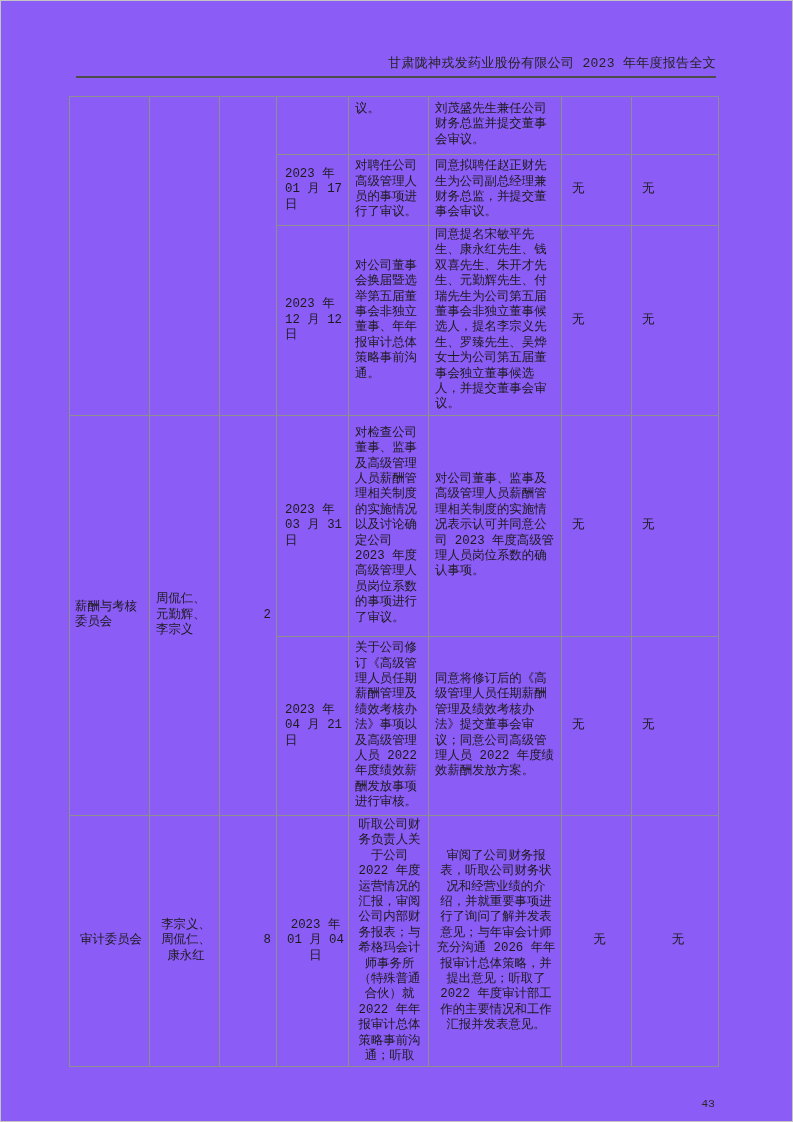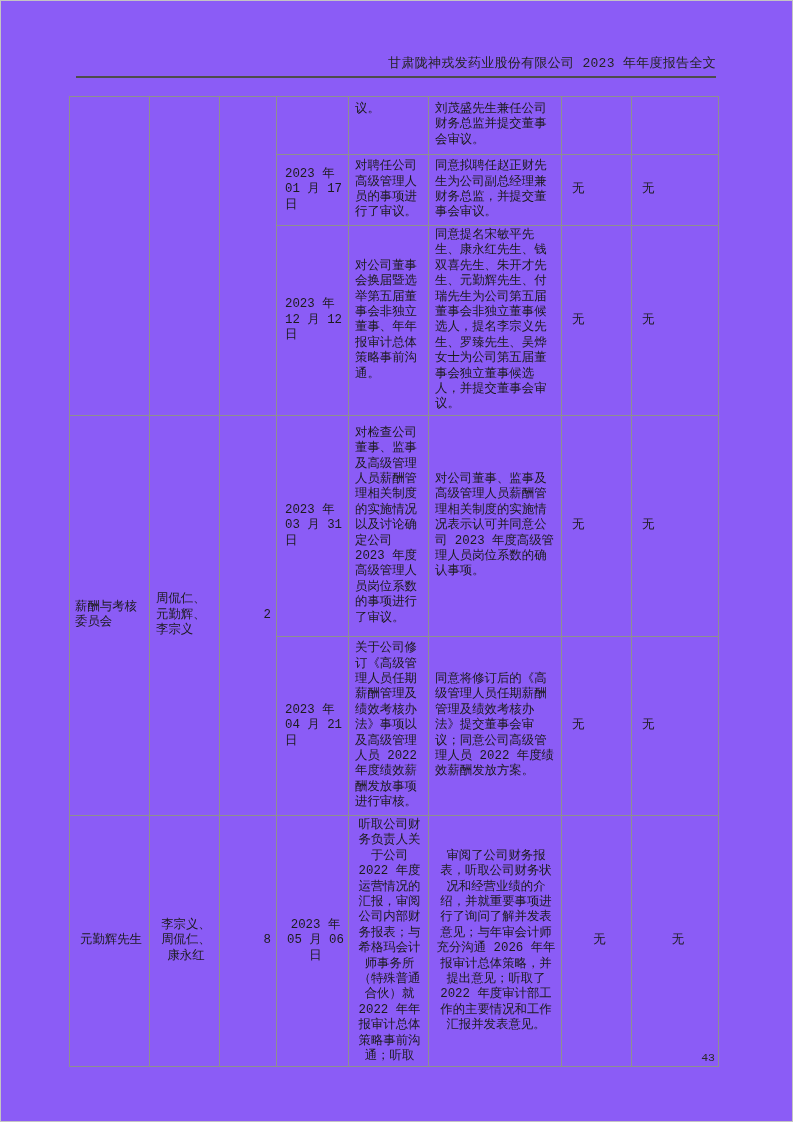--- a/index.html
+++ b/index.html
@@ -51,21 +51,21 @@
   .c-date      { padding-left:8px !important; padding-right:2px !important; }
   .c-na        { padding-left:10px !important; }
   tr.r1 td { height:50px;  vertical-align:top; padding-top:5px; }
   tr.r2 td { height:66px;margin-left:16px; }
   tr.r3 td { height:184px;margin-left:40px; }
   tr.r4 td { height:216px; }
   tr.r5 td { height:174px; }
   tr.r6 td { height:236px;text-align:center; }
   .page-number {
     position:absolute;
-    top:1050px; right:77px;
+    top:1096px; right:77px;
     font-size:11.5px;
     color:#2a2a2a;
   }
 </style>
 </head>
 <body>
 
 <div class="page">
 
   <div class="header-title">甘肃陇神戎发药业股份有限公司 2023 年年度报告全文</div>
@@ -118,24 +118,24 @@
         <td class="c-na">无</td>
       </tr>
       <tr class="r5">
         <td class="c-date">2023 年 04 月 21 日</td>
         <td class="c-content">关于公司修订《高级管理人员任期薪酬管理及绩效考核办法》事项以及高级管理人员 2022 年度绩效薪酬发放事项进行审核。</td>
         <td class="c-res">同意将修订后的《高级管理人员任期薪酬管理及绩效考核办法》提交董事会审议；同意公司高级管理人员 2022 年度绩效薪酬发放方案。</td>
         <td class="c-na">无</td>
         <td class="c-na">无</td>
       </tr>
       <tr class="r6">
-        <td class="c-committee">元勤辉先生</td>
+        <td class="c-committee">审计委员会</td>
         <td class="c-members">李宗义、周侃仁、康永红</td>
         <td class="c-count">8</td>
-        <td class="c-date">2023 年 05 月 06 日</td>
+        <td class="c-date">2023 年 01 月 04 日</td>
         <td class="c-content">听取公司财务负责人关于公司 2022 年度运营情况的汇报，审阅公司内部财务报表；与希格玛会计师事务所（特殊普通合伙）就 2022 年年报审计总体策略事前沟通；听取</td>
         <td class="c-res">审阅了公司财务报表，听取公司财务状况和经营业绩的介绍，并就重要事项进行了询问了解并发表意见；与年审会计师充分沟通 2026 年年报审计总体策略，并提出意见；听取了 2022 年度审计部工作的主要情况和工作汇报并发表意见。</td>
         <td class="c-na">无</td>
         <td class="c-na">无</td>
       </tr>
     </tbody>
   </table>
 
   <div class="page-number">43</div>
 

